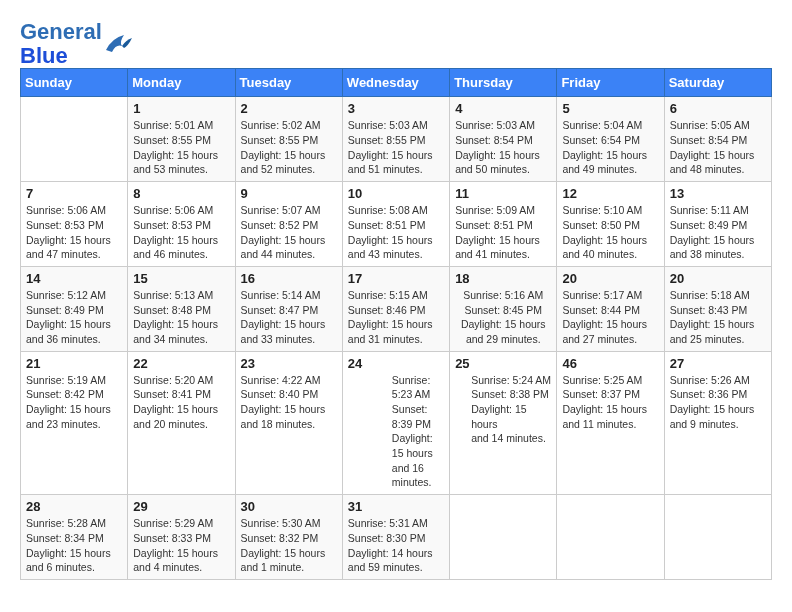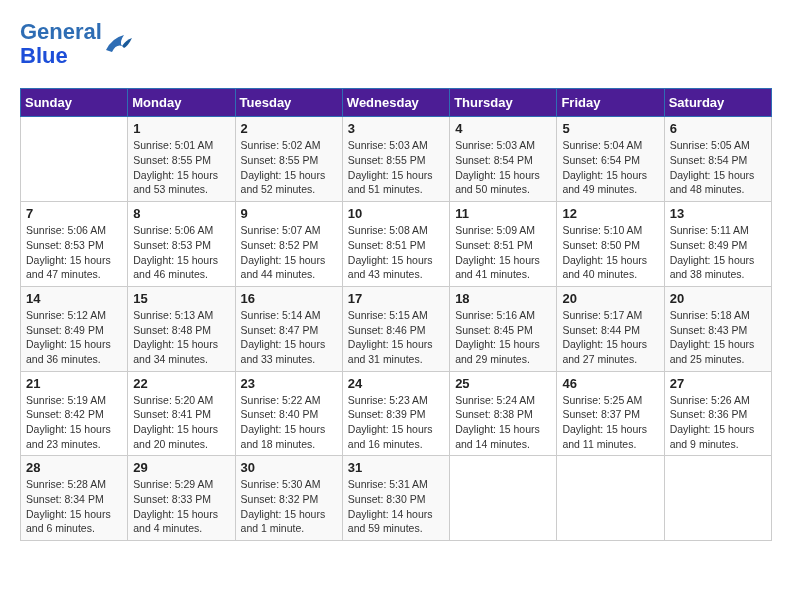--- a/index.html
+++ b/index.html
@@ -7,21 +7,21 @@
       font-family: Arial, sans-serif;
       background: #fff;
       width: 792px;
       min-height: 612px;
       padding: 20px;
     }
     .header {
       display: flex;
       justify-content: space-between;
       align-items: flex-end;
-      margin-bottom: 20px;
+      margin-bottom: 0;
     }
     .logo {
       display: flex;
       align-items: center;
     }
     .logo-text {
       font-size: 22px;
       font-weight: bold;
       color: #1a1a2e;
       line-height: 1.1;
@@ -46,21 +46,21 @@
     .location {
       font-size: 18px;
       color: #444;
     }
     table {
       width: 100%;
       border-collapse: collapse;
       font-size: 11px;
     }
     thead th {
-      background-color: #4c1d95;
+      background-color: #3b82f6;
       color: #fff;
       padding: 6px 4px;
       text-align: left;
       font-size: 13px;
       font-weight: bold;
       border: 1px solid #2e6db4;
     }
     tbody td {
       border: 1px solid #ccc;
       vertical-align: top;
@@ -243,21 +243,21 @@
         </td>
         <td>
           <span class="day-num">17</span>
           <div class="day-info" style="white-space: pre-line;">Sunrise: 5:15 AM
 Sunset: 8:46 PM
 Daylight: 15 hours
 and 31 minutes.</div>
         </td>
         <td>
           <span class="day-num">18</span>
-          <div class="day-info" style="white-space: pre-line;">Sunrise: 5:16 AM
+          <div class="day-info" style="white-space: pre-line; text-align: center;">Sunrise: 5:16 AM
 Sunset: 8:45 PM
 Daylight: 15 hours
 and 29 minutes.</div>
         </td>
         <td>
           <span class="day-num">20</span>
           <div class="day-info" style="white-space: pre-line;">Sunrise: 5:17 AM
 Sunset: 8:44 PM
 Daylight: 15 hours
 and 27 minutes.</div>
@@ -280,35 +280,35 @@
         </td>
         <td>
           <span class="day-num">22</span>
           <div class="day-info" style="white-space: pre-line;">Sunrise: 5:20 AM
 Sunset: 8:41 PM
 Daylight: 15 hours
 and 20 minutes.</div>
         </td>
         <td>
           <span class="day-num">23</span>
-          <div class="day-info" style="white-space: pre-line;">Sunrise: 5:22 AM
+          <div class="day-info" style="white-space: pre-line;">Sunrise: 4:22 AM
 Sunset: 8:40 PM
 Daylight: 15 hours
 and 18 minutes.</div>
         </td>
         <td>
           <span class="day-num">24</span>
-          <div class="day-info" style="white-space: pre-line;">Sunrise: 5:23 AM
+          <div class="day-info" style="white-space: pre-line; margin-left: 44px;">Sunrise: 5:23 AM
 Sunset: 8:39 PM
 Daylight: 15 hours
 and 16 minutes.</div>
         </td>
         <td>
           <span class="day-num">25</span>
-          <div class="day-info" style="white-space: pre-line;">Sunrise: 5:24 AM
+          <div class="day-info" style="white-space: pre-line; margin-left: 16px;">Sunrise: 5:24 AM
 Sunset: 8:38 PM
 Daylight: 15 hours
 and 14 minutes.</div>
         </td>
         <td>
           <span class="day-num">46</span>
           <div class="day-info" style="white-space: pre-line;">Sunrise: 5:25 AM
 Sunset: 8:37 PM
 Daylight: 15 hours
 and 11 minutes.</div>

